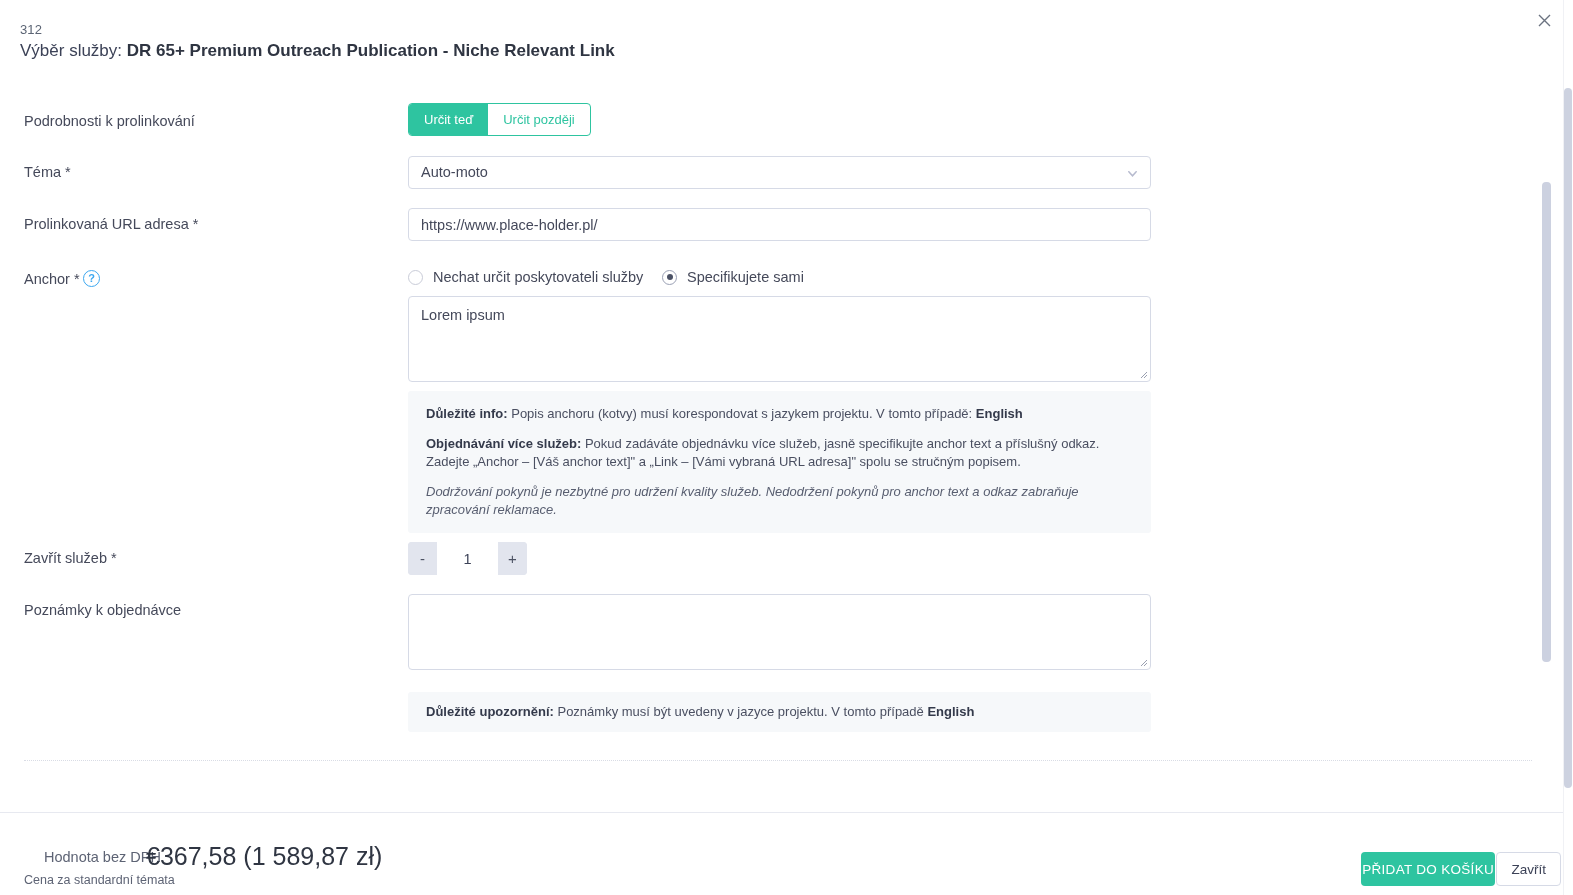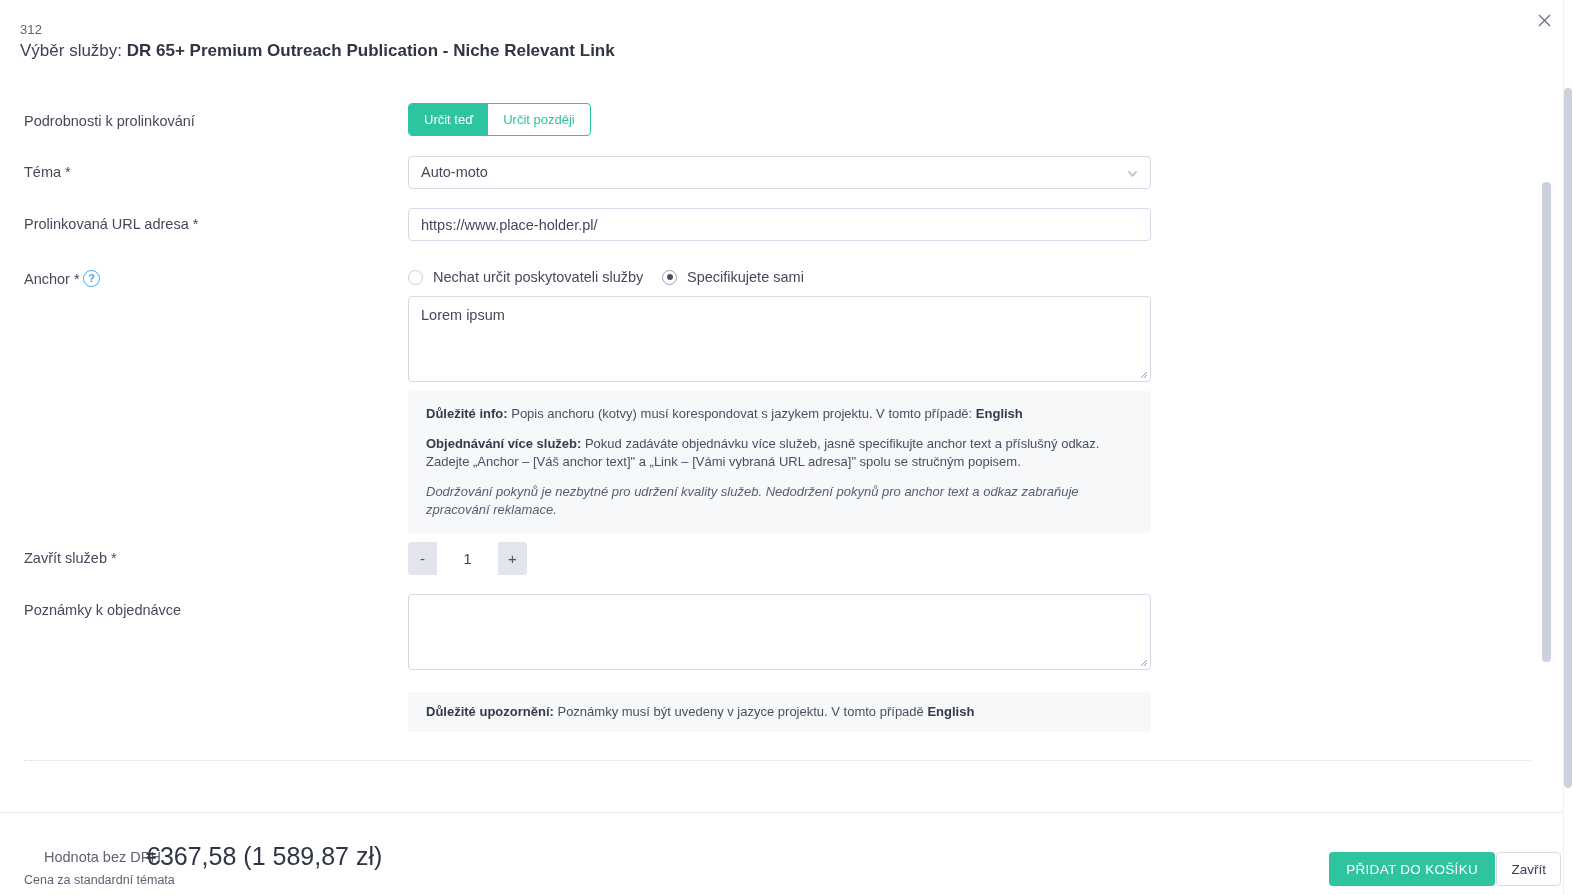--- a/index.html
+++ b/index.html
@@ -161,21 +161,21 @@
     position: absolute; left: 146px; top: 29px;
     font-size: 25px; color: #2f3542;
   }
   .price-note {
     position: absolute; left: 24px; top: 60px;
     font-size: 12.5px; color: #5d6374;
   }
   .btn-primary {
     position: absolute; right: 78px; top: 39px;
     background: #2ec4a0; color: #fff; border: none; border-radius: 4px;
-    height: 34px; padding: 0 17px; font-family: inherit;
+    height: 34px; padding: 0 1px; font-family: inherit;
     font-size: 13.5px; cursor: pointer; letter-spacing: .3px;
   }
   .btn-secondary {
     position: absolute; right: 12px; top: 39px;
     background: #fff; color: #3c4257; border: 1px solid #d6dae6;
     border-radius: 4px; height: 34px; padding: 0 14px;
     font-family: inherit; font-size: 13.5px; cursor: pointer;
   }
 
   

